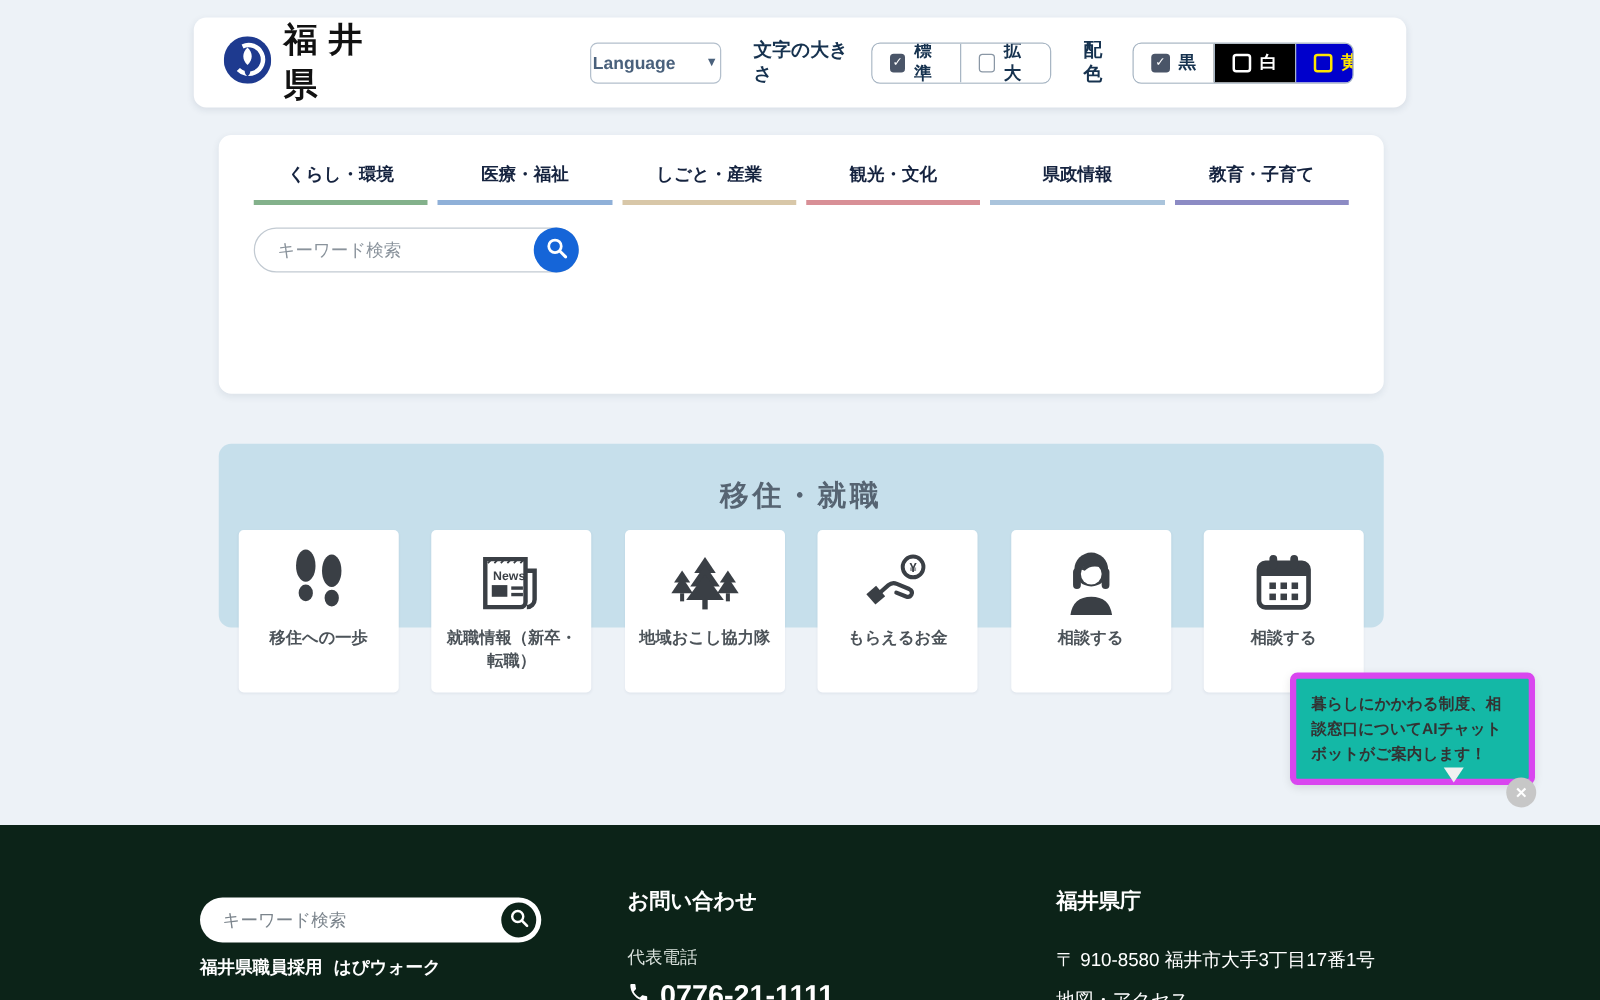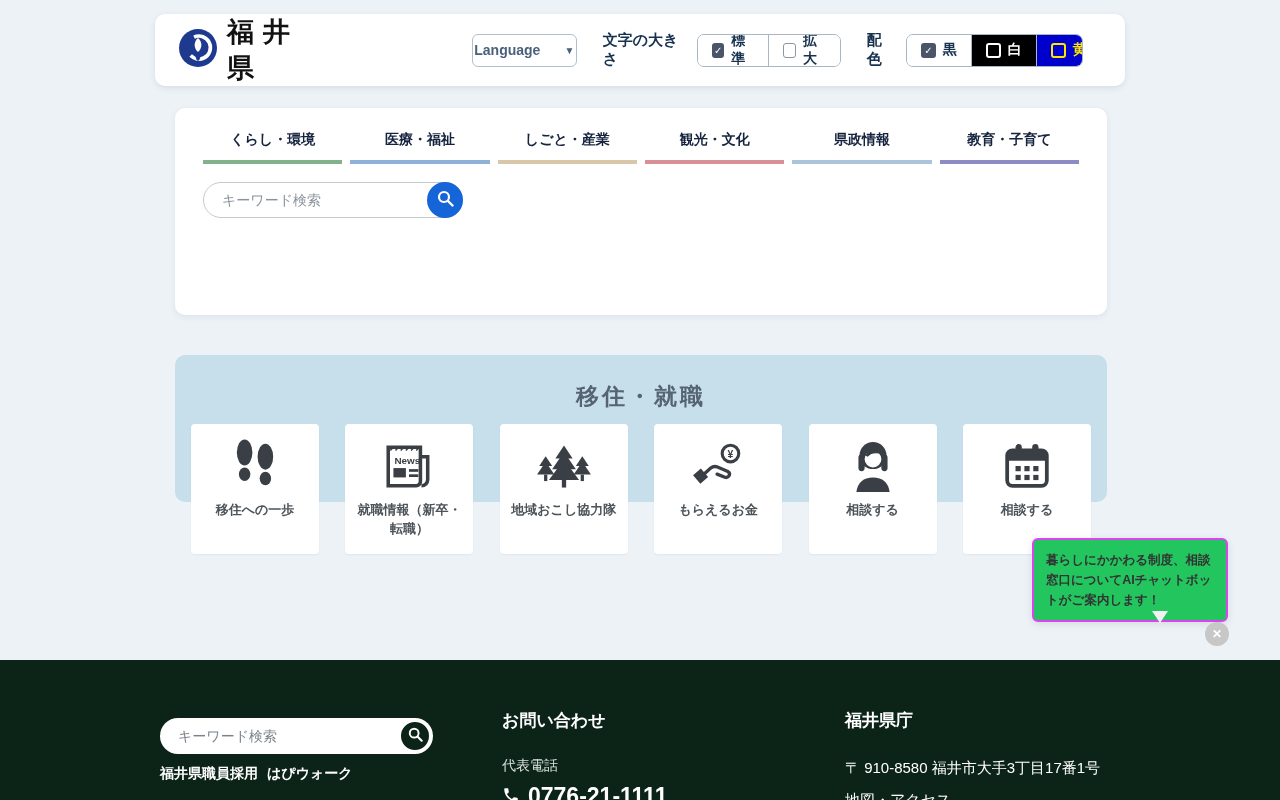--- a/index.html
+++ b/index.html
@@ -101,21 +101,21 @@
   .card-icon { height:58px; display:flex; align-items:center; justify-content:center; }
   .card-icon svg { fill:#3a3f45; }
   .card-label {
     margin-top:6px; font-size:13px; font-weight:bold; color:#4c5359;
     text-align:center; line-height:1.45; padding:0 9px;
   }
 
   
   .tooltip {
     position:absolute; left:1032px; top:538px; width:196px;
-    background:#22c55e; border:2px solid #d946ef; border-radius:6px;
+    background:#14b8a6; border:5px solid #d946ef; border-radius:6px;
     box-shadow:0 2px 8px rgba(0,0,0,.10);
     padding:10px 12px; font-size:12.5px; font-weight:bold; color:#333; line-height:1.6;
   }
   .tooltip::after {
     content:""; position:absolute; left:118px; bottom:-11px;
     border:8px solid transparent; border-top:12px solid #f1f1f1;
   }
   .chat-close {
     position:absolute; left:1205px; top:622px; width:24px; height:24px;
     border-radius:50%; background:#c7c7c7; color:#fff; border:none;

